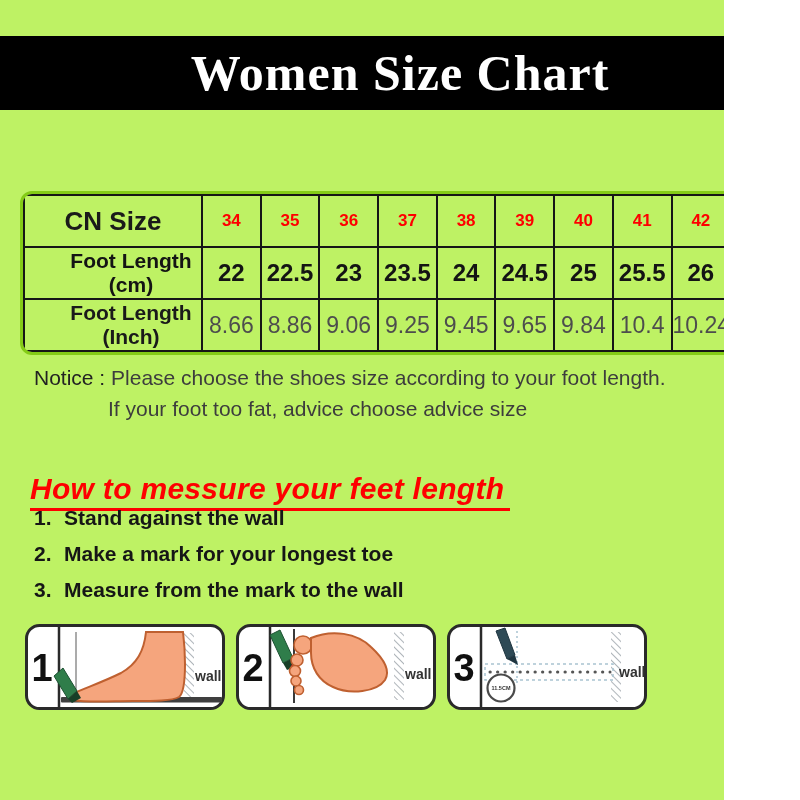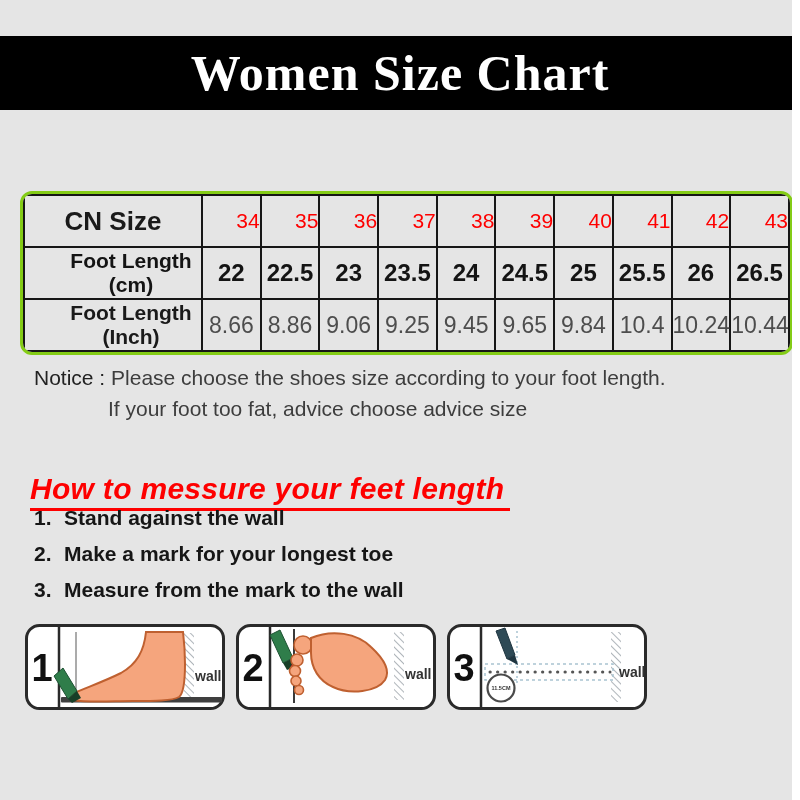--- a/index.html
+++ b/index.html
@@ -1,32 +1,32 @@
 <!DOCTYPE html>
 <html><head>
 <meta charset="utf-8">
 <style>
   html,body{margin:0;padding:0;background:#fff;}
-  .page{position:relative;width:792px;height:800px;background:#e5e5e5;overflow:hidden;
+  .page{position:relative;width:724px;height:800px;background:#bef264;overflow:hidden;
         font-family:"Liberation Sans", sans-serif;color:#161616;}
 
   
   .banner{position:absolute;left:0;top:36px;width:800px;height:74px;background:#000;
           display:flex;align-items:center;justify-content:center;}
   .banner-title{font-family:"Liberation Serif", serif;font-weight:bold;font-size:50px;
                 color:#ffffff;letter-spacing:1px;}
 
   
   .size-table-wrap{position:absolute;left:20px;top:191px;width:767px;
                    border:3px solid #84cc16;border-radius:12px;overflow:hidden;}
   table.size-table{border-collapse:collapse;width:100%;table-layout:fixed;}
   .size-table th,.size-table td{border:2px solid #161616;text-align:center;height:50px;padding:0;}
   .size-table .label-col{width:176px;}
   .size-table .header-label{font-size:26px;font-weight:bold;color:#1a1a1a;}
-  .size-table .size-cell{font-size:21px;font-weight:normal;color:#fe0000;text-align:right;}
+  .size-table .size-cell{font-size:17px;font-weight:bold;color:#fe0000;}
   .size-table .row-label{font-size:21px;font-weight:bold;color:#1a1a1a;padding-left:36px;}
   .size-table .cm-row td{font-size:24px;font-weight:bold;color:#141414;}
   .size-table .cm-row td.row-label{font-size:21px;}
   .size-table .inch-row td{font-size:23px;font-weight:normal;color:#4d4d4d;}
   .size-table .inch-row td.row-label{font-size:21px;font-weight:bold;color:#1a1a1a;border-radius:12px;}
 
   
   .notice{position:absolute;left:34px;top:362px;font-size:21px;color:#3d3d3d;line-height:31px;}
   .notice-label{font-weight:normal;color:#222;}
   .notice-line2{padding-left:74px;}

